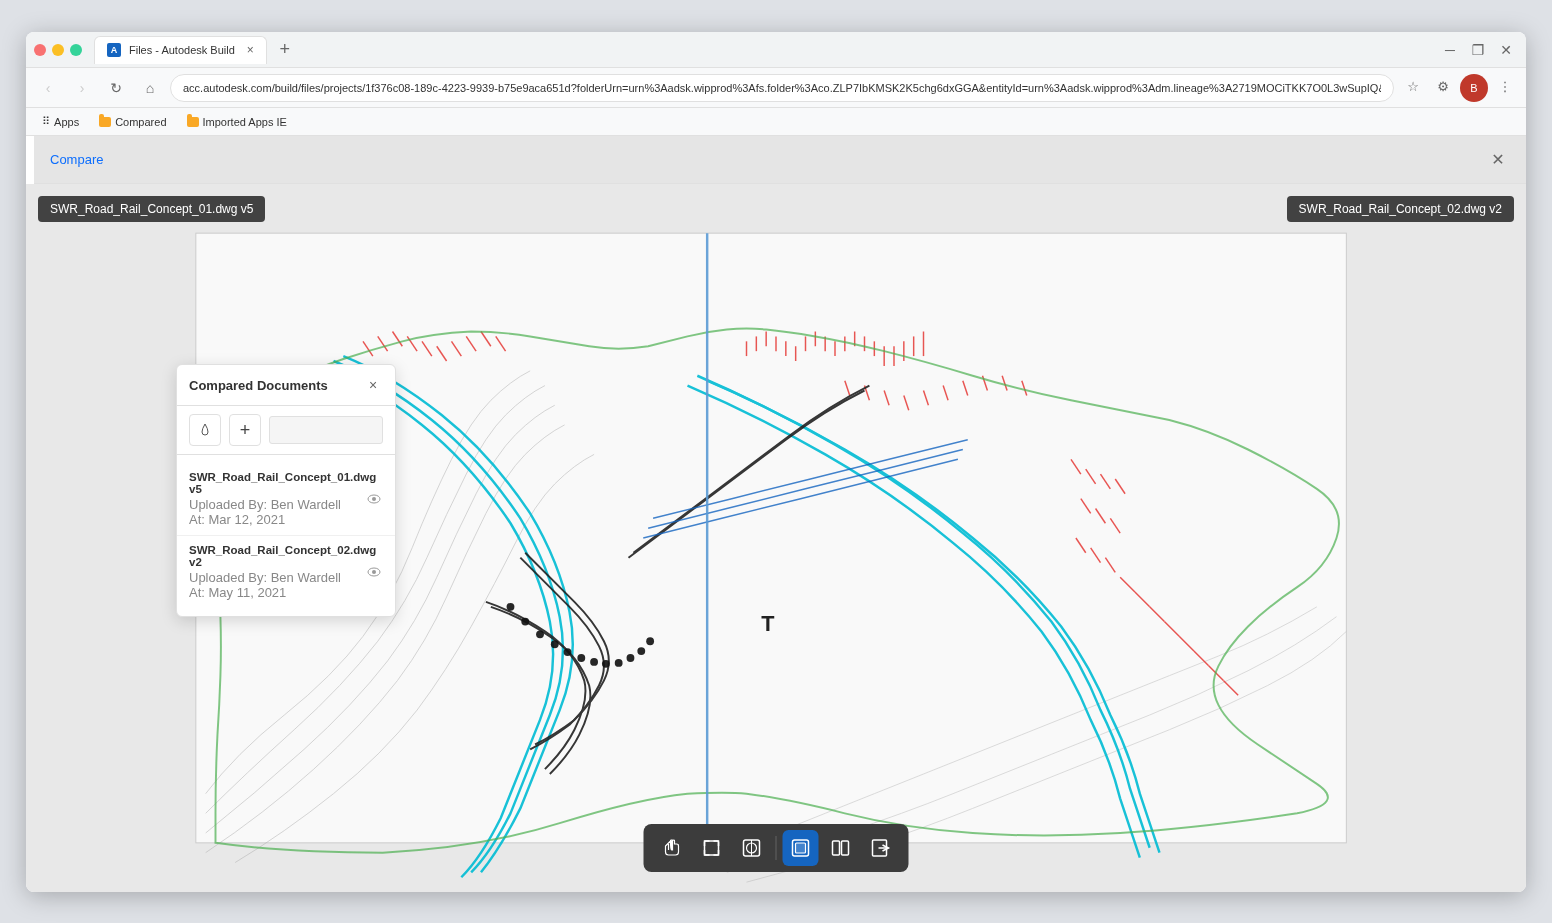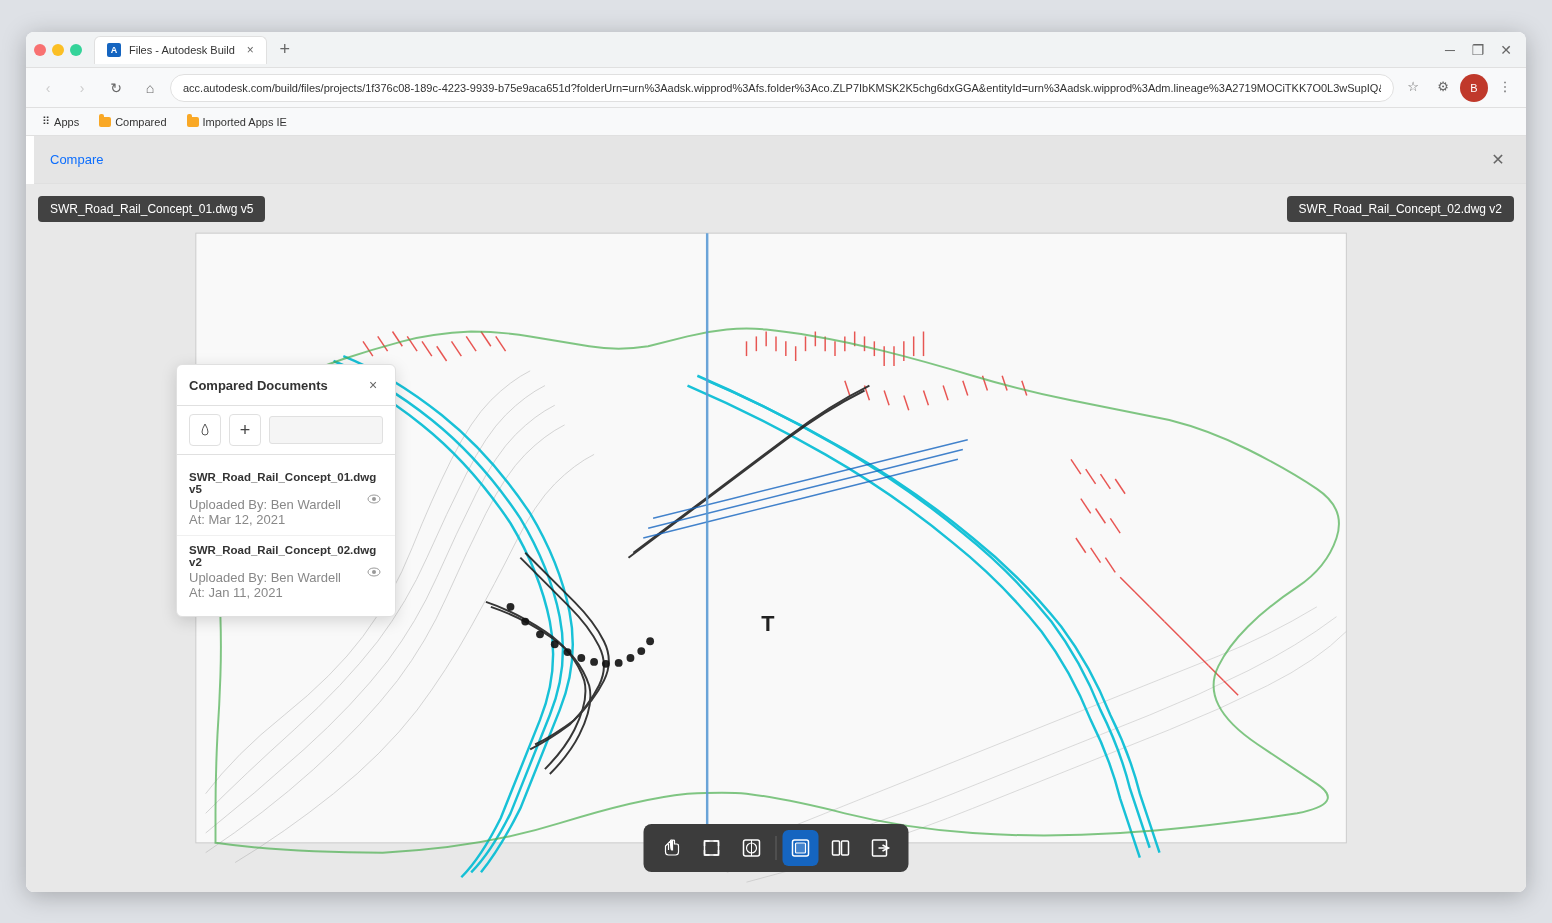--- a/index.html
+++ b/index.html
@@ -585,21 +585,21 @@
               <svg width="14" height="10" viewBox="0 0 14 10">
                 <ellipse cx="7" cy="5" rx="6" ry="4" stroke="#999" stroke-width="1" fill="none"></ellipse>
                 <circle cx="7" cy="5" r="2" fill="#999"></circle>
               </svg>
             </button>
           </div>
 
           <div class="doc-item">
             <div class="doc-name">SWR_Road_Rail_Concept_02.dwg v2</div>
             <div class="doc-meta">Uploaded By: Ben Wardell</div>
-            <div class="doc-meta">At: Jan 11, 2021</div>
+            <div class="doc-meta">At: May 11, 2021</div>
             <button class="doc-eye-btn">
               <svg width="14" height="10" viewBox="0 0 14 10">
                 <ellipse cx="7" cy="5" rx="6" ry="4" stroke="#999" stroke-width="1" fill="none"></ellipse>
                 <circle cx="7" cy="5" r="2" fill="#999"></circle>
               </svg>
             </button>
           </div>
         </div>
       </div>
 

